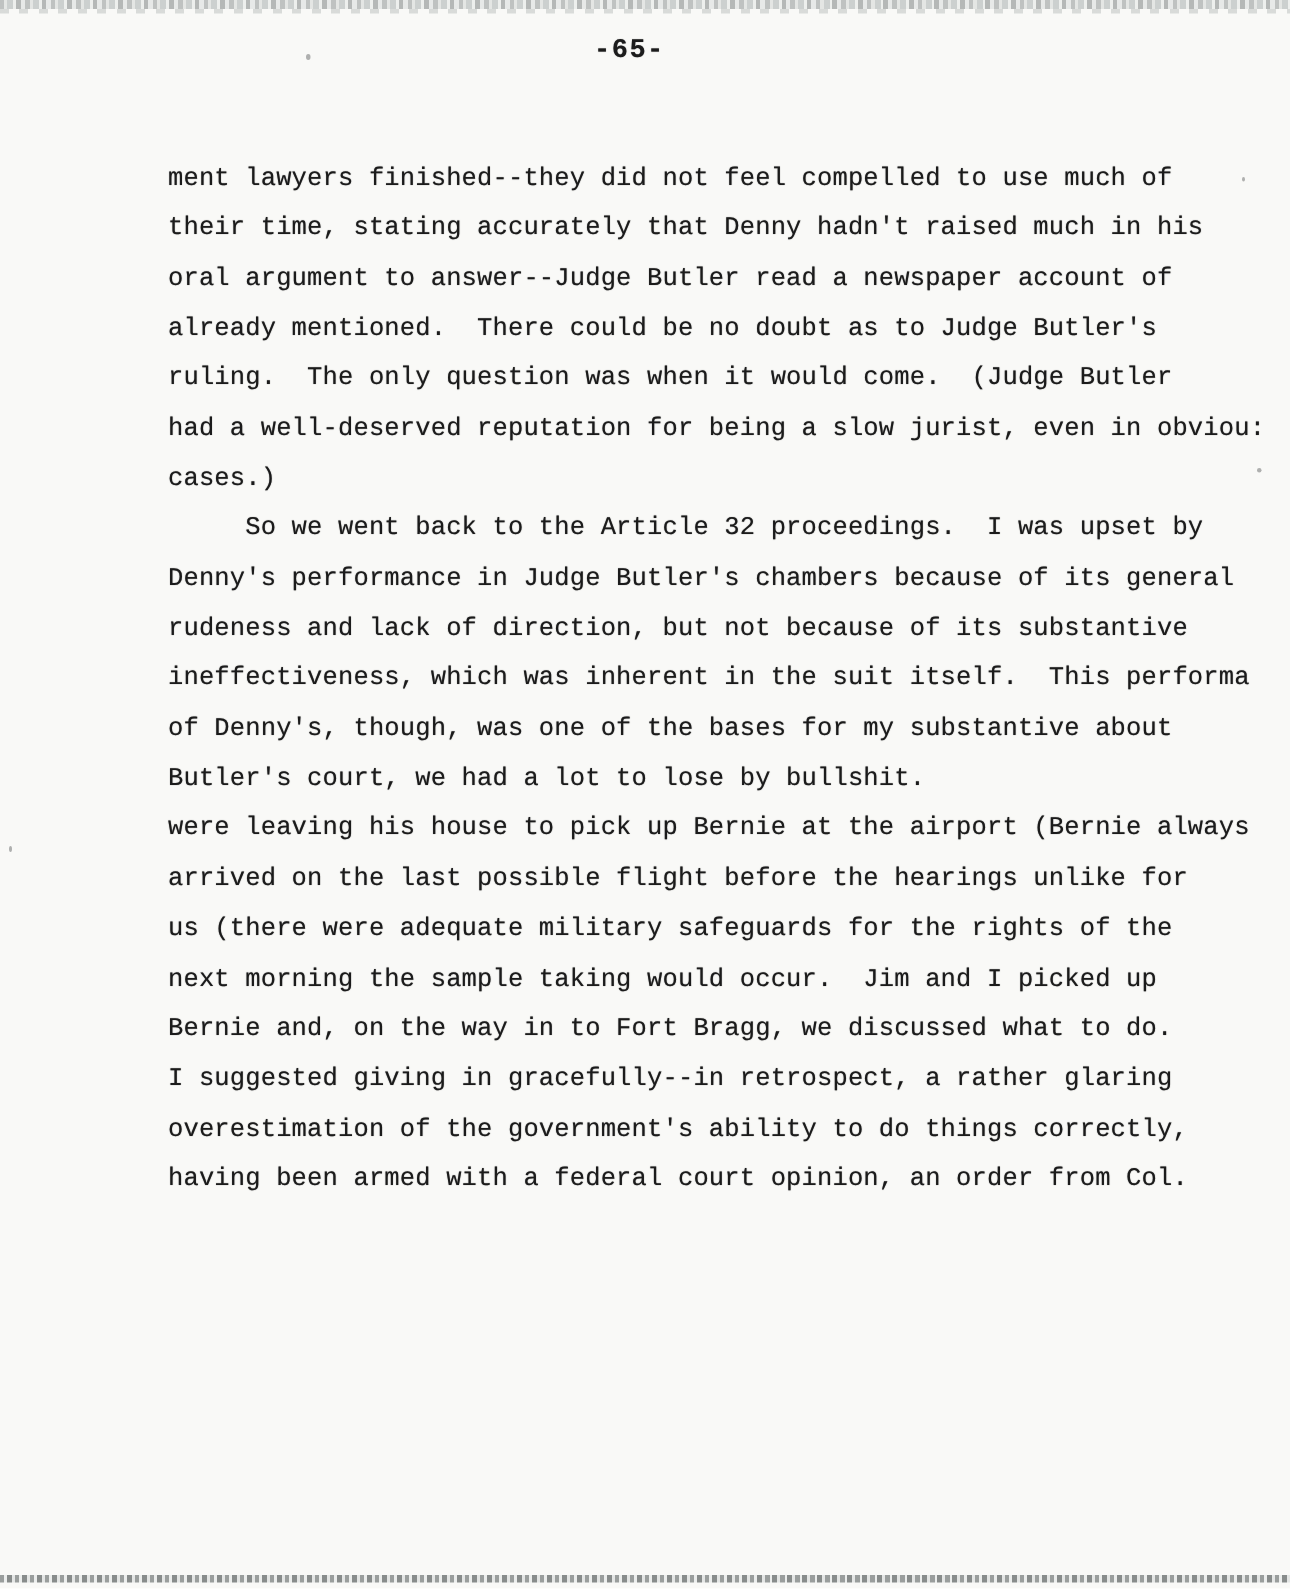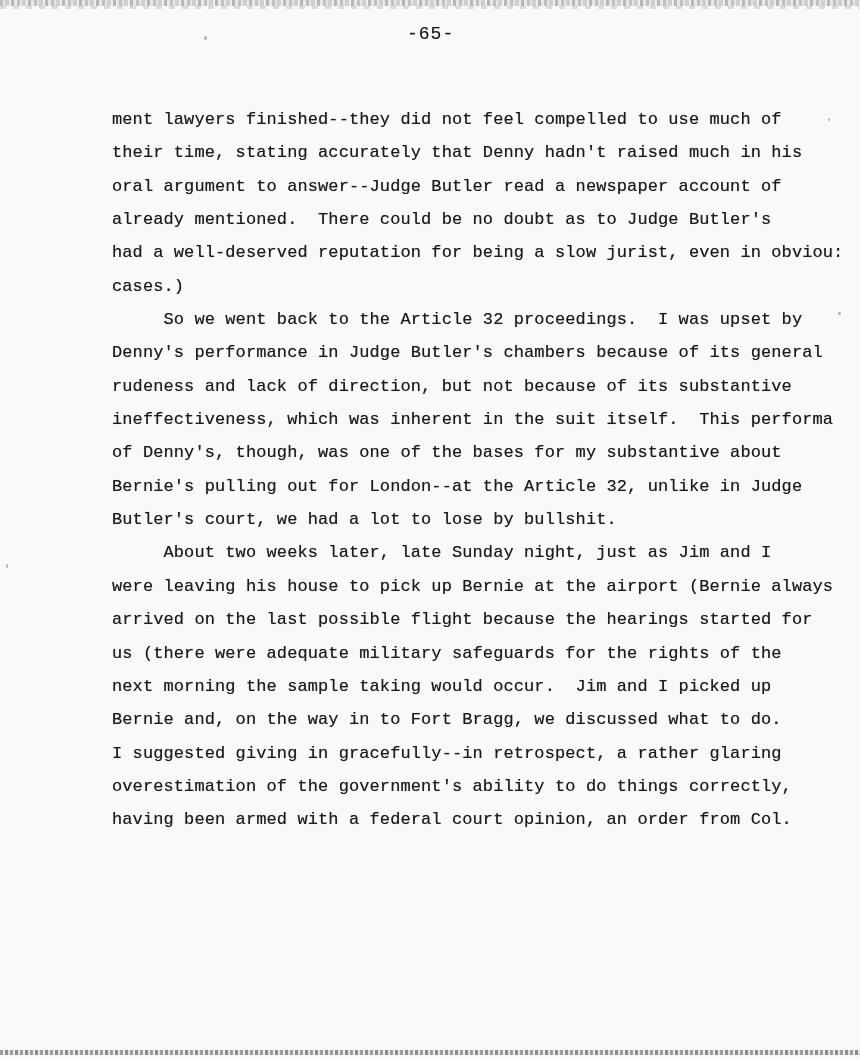--- a/index.html
+++ b/index.html
@@ -39,23 +39,23 @@
     top: 1050px; left: 0;
     width: 860px; height: 5px;
     background:
       repeating-linear-gradient(90deg,
         #9a9e9d 0 3px, #eceeed 3px 5px,
         #888c8b 5px 8px, #e4e6e5 8px 10px);
   }
   .page-number {
     position: absolute;
     top: 24px;
-    left: 407px;
+    left: 396px;
     font-size: 18px;
-    font-weight: normal;
+    font-weight: bold;
     color: #1c1c1c;
     letter-spacing: 1px;
     text-shadow: 0 0 0.6px rgba(20,20,20,0.55);
   }
   .text-block {
     position: absolute;
     top: 103px;
     left: 112px;
     width: 720px;
   }
@@ -85,32 +85,31 @@
 
   <div class="edge-top"></div>
 
   <div class="page-number">-65-</div>
 
   <div class="text-block">
     <div class="tline">ment lawyers finished--they did not feel compelled to use much of</div>
     <div class="tline">their time, stating accurately that Denny hadn't raised much in his</div>
     <div class="tline">oral argument to answer--Judge Butler read a newspaper account of</div>
     <div class="tline">already mentioned.  There could be no doubt as to Judge Butler's</div>
+    <div class="tline">ruling.  The only question was when it would come.  (Judge Butler</div>
     <div class="tline">had a well-deserved reputation for being a slow jurist, even in obviou:</div>
     <div class="tline">cases.)</div>
     <div class="tline">     So we went back to the Article 32 proceedings.  I was upset by</div>
     <div class="tline">Denny's performance in Judge Butler's chambers because of its general</div>
     <div class="tline">rudeness and lack of direction, but not because of its substantive</div>
     <div class="tline">ineffectiveness, which was inherent in the suit itself.  This performa</div>
     <div class="tline">of Denny's, though, was one of the bases for my substantive about</div>
-    <div class="tline">Bernie's pulling out for London--at the Article 32, unlike in Judge</div>
     <div class="tline">Butler's court, we had a lot to lose by bullshit.</div>
-    <div class="tline">     About two weeks later, late Sunday night, just as Jim and I</div>
     <div class="tline">were leaving his house to pick up Bernie at the airport (Bernie always</div>
-    <div class="tline">arrived on the last possible flight because the hearings started for</div>
+    <div class="tline">arrived on the last possible flight before the hearings unlike for</div>
     <div class="tline">us (there were adequate military safeguards for the rights of the</div>
     <div class="tline">next morning the sample taking would occur.  Jim and I picked up</div>
     <div class="tline">Bernie and, on the way in to Fort Bragg, we discussed what to do.</div>
     <div class="tline">I suggested giving in gracefully--in retrospect, a rather glaring</div>
     <div class="tline">overestimation of the government's ability to do things correctly,</div>
     <div class="tline">having been armed with a federal court opinion, an order from Col.</div>
   </div>
 
   <div class="speck s1"></div>
   <div class="speck s2"></div>

